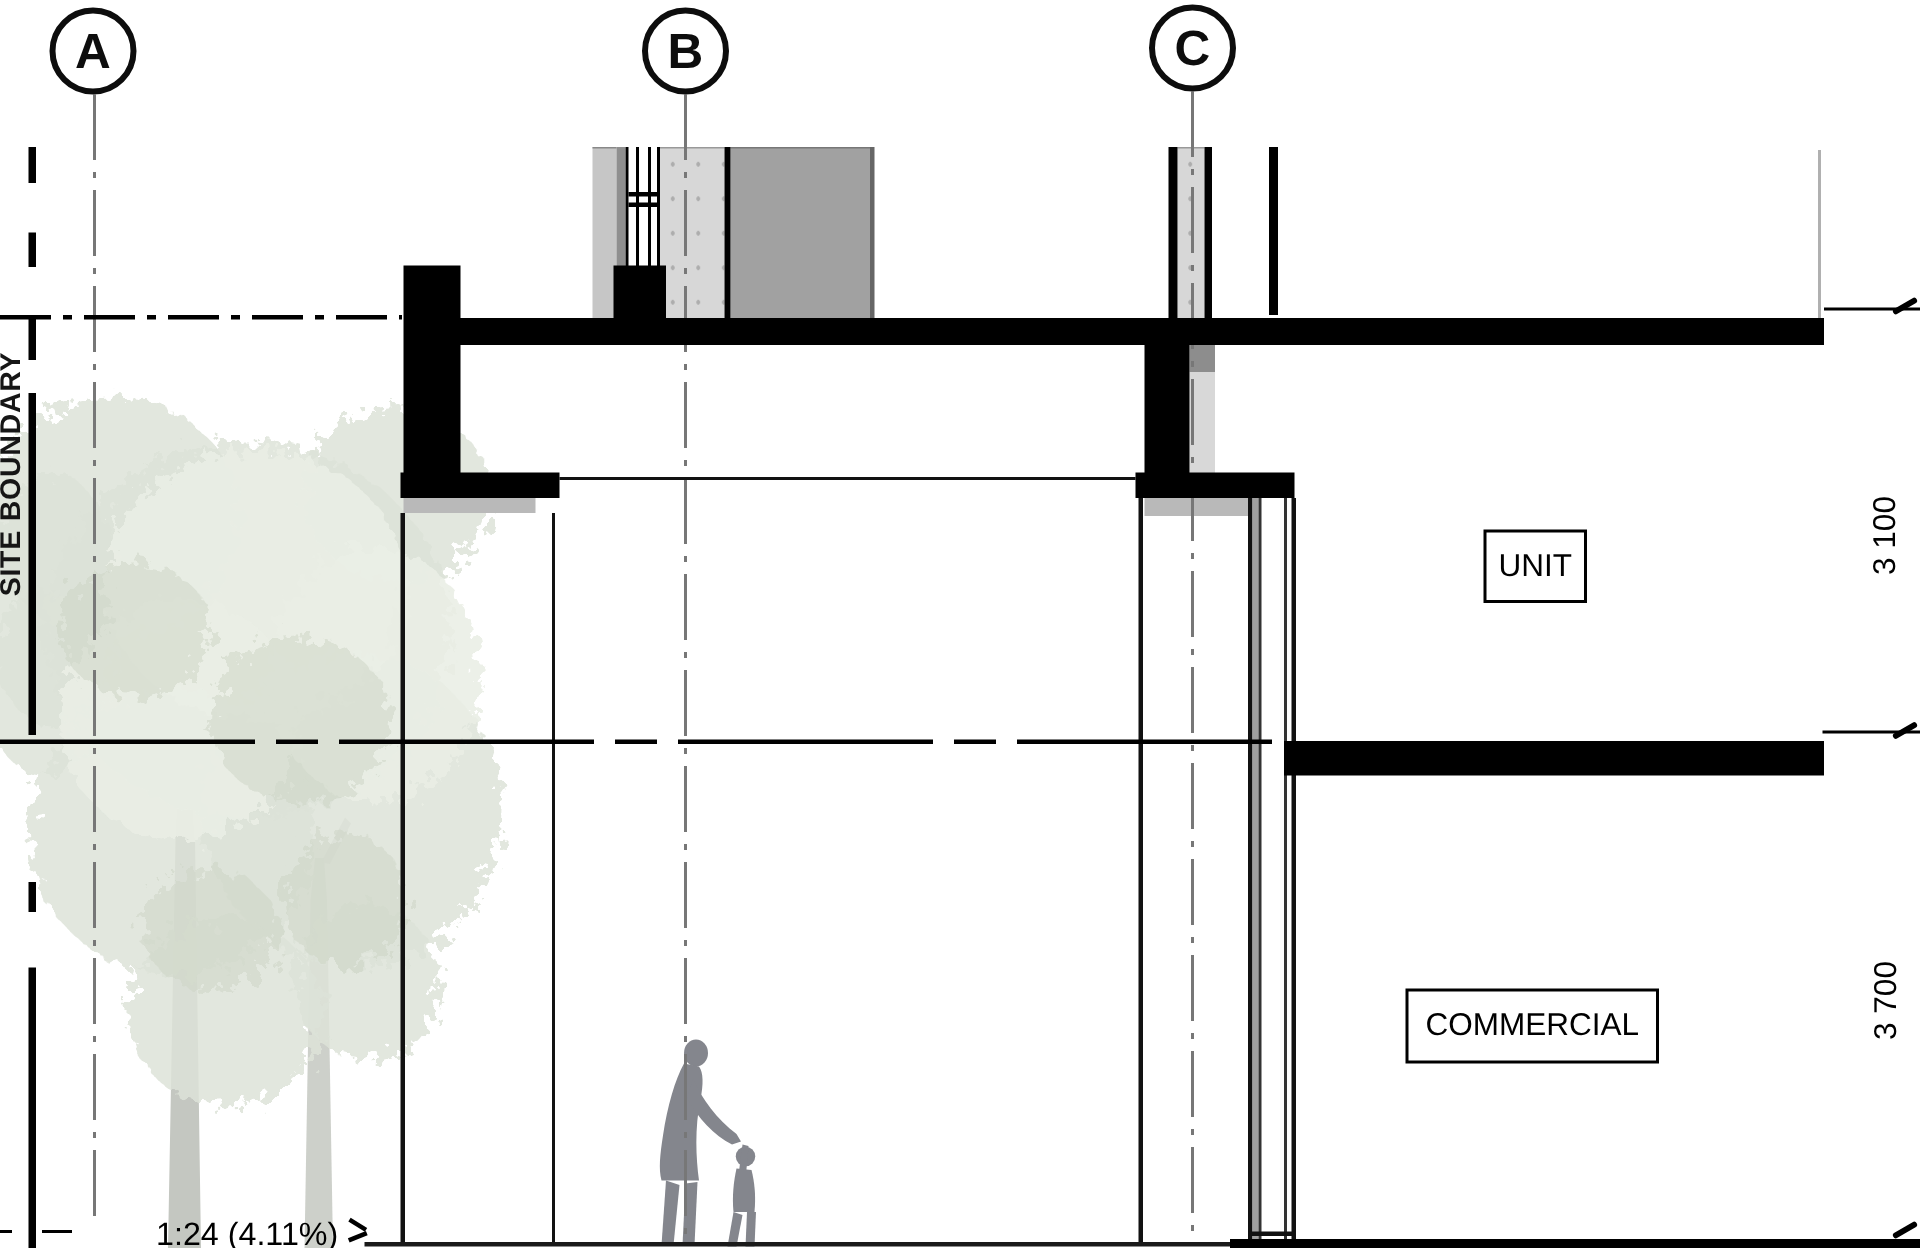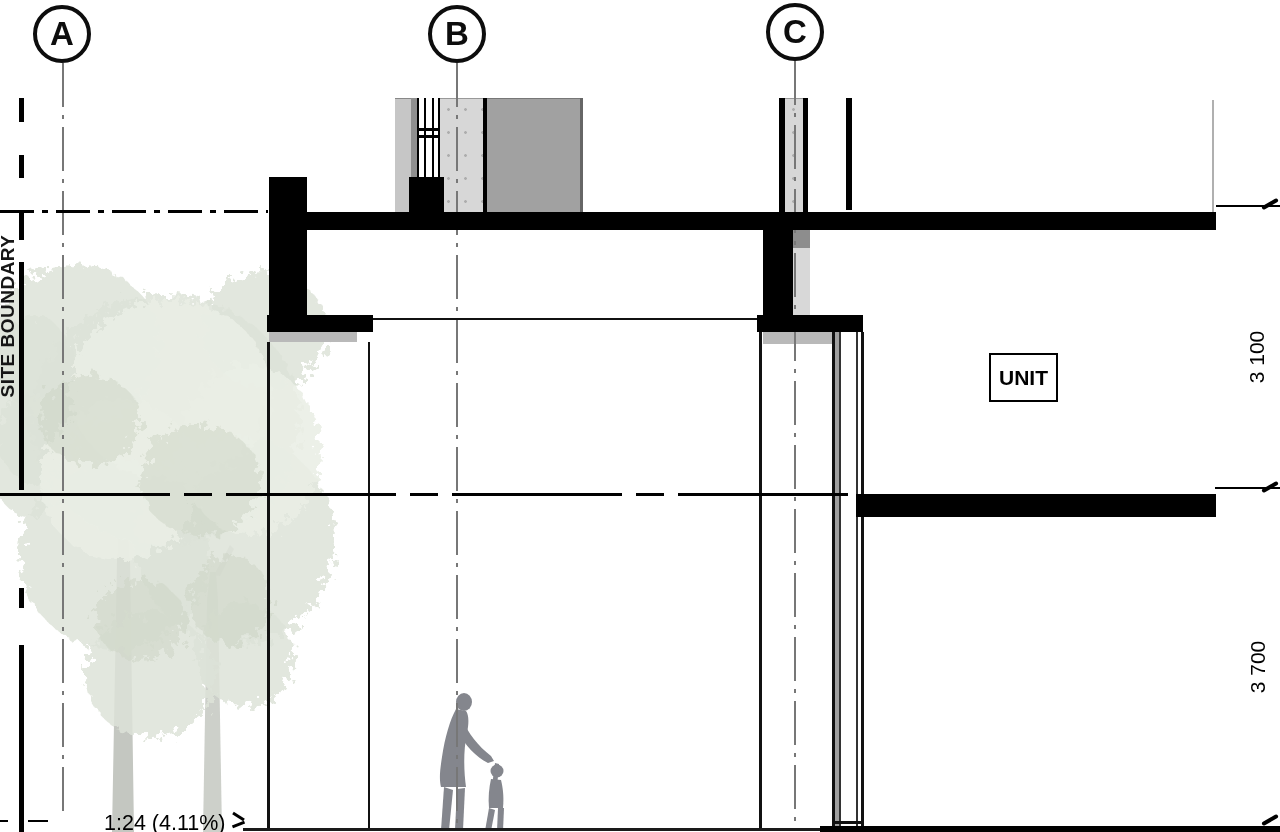--- a/index.html
+++ b/index.html
@@ -15,21 +15,21 @@
           font-weight:bold;font-size:33px;color:#0d0d0d;box-sizing:border-box;}
   .stem{width:1.5px;background:repeating-linear-gradient(180deg,#777 0 44px,transparent 44px 52px,#777 52px 56px,transparent 56px 64px);}
   
   .blk{background:#000;}
   .dashdot-h{height:2.5px;background:repeating-linear-gradient(90deg,#000 0 34px,transparent 34px 42px,#000 42px 48px,transparent 48px 56px);}
   .dashdot-h-long{height:2.5px;background:repeating-linear-gradient(90deg,#000 0 170px,transparent 170px 184px,#000 184px 212px,transparent 212px 226px);}
   .vline{background:#111;}
   .speckle{background-image:radial-gradient(#8a8a8a 1px,transparent 1.4px);background-size:17px 23px;opacity:.55;}
   
   .roombox{border:2.5px solid #000;background:#fff;display:flex;align-items:center;justify-content:center;
-           font-weight:bold;font-size:21px;color:#000;box-sizing:border-box;white-space:nowrap;}
+           font-weight:normal;font-size:21px;color:#000;box-sizing:border-box;white-space:nowrap;}
   .dimtext{font-size:21px;color:#000;text-align:center;transform:rotate(-90deg);white-space:nowrap;}
   .tick{width:18px;height:4px;background:#000;transform:rotate(-30deg);border-radius:2px;}
   .sitetext{font-weight:bold;font-size:19px;letter-spacing:.5px;color:#161616;
             width:360px;text-align:center;transform:rotate(-90deg);white-space:nowrap;}
   .slopetext{font-size:21.5px;color:#000;white-space:nowrap;}
   .chev{width:14px;height:14px;}
   .chev:before,.chev:after{content:"";position:absolute;left:0;width:13px;height:3px;background:#000;}
   .chev:before{top:2px;transform:rotate(32deg);}
   .chev:after{top:10px;transform:rotate(-22deg);}
 </style>
@@ -165,20 +165,23 @@
   <div class="abs z5 blk" style="left:1215px;top:487px;width:65px;height:2px;"></div>
   <div class="abs z5 tick" style="left:1261px;top:202px;"></div>
   <div class="abs z5 tick" style="left:1261px;top:485px;"></div>
   <div class="abs z5 tick" style="left:1261px;top:818px;"></div>
   <div class="abs z5 dimtext" style="left:1212px;top:345px;width:90px;height:24px;">3 100</div>
   <div class="abs z5 dimtext" style="left:1213px;top:655px;width:90px;height:24px;">3 700</div>
 
   <div class="abs z5 roombox" style="left:989px;top:353px;width:69px;height:49px;">
     <span>UNIT</span>
   </div>
+  <div class="abs z5 roombox" style="left:937px;top:659px;width:169px;height:50px;">
+    <span>COMMERCIAL</span>
+  </div>
 
   <div class="abs z5 slopetext" style="left:104px;top:811px;">1:24 (4.11%)</div>
   <div class="abs z5 chev" style="left:232px;top:813px;"></div>
 
   <div class="abs z5 bubble" style="left:33px;top:5px;">
     <span>A</span>
   </div>
   <div class="abs z5 bubble" style="left:428px;top:5px;">
     <span>B</span>
   </div>

